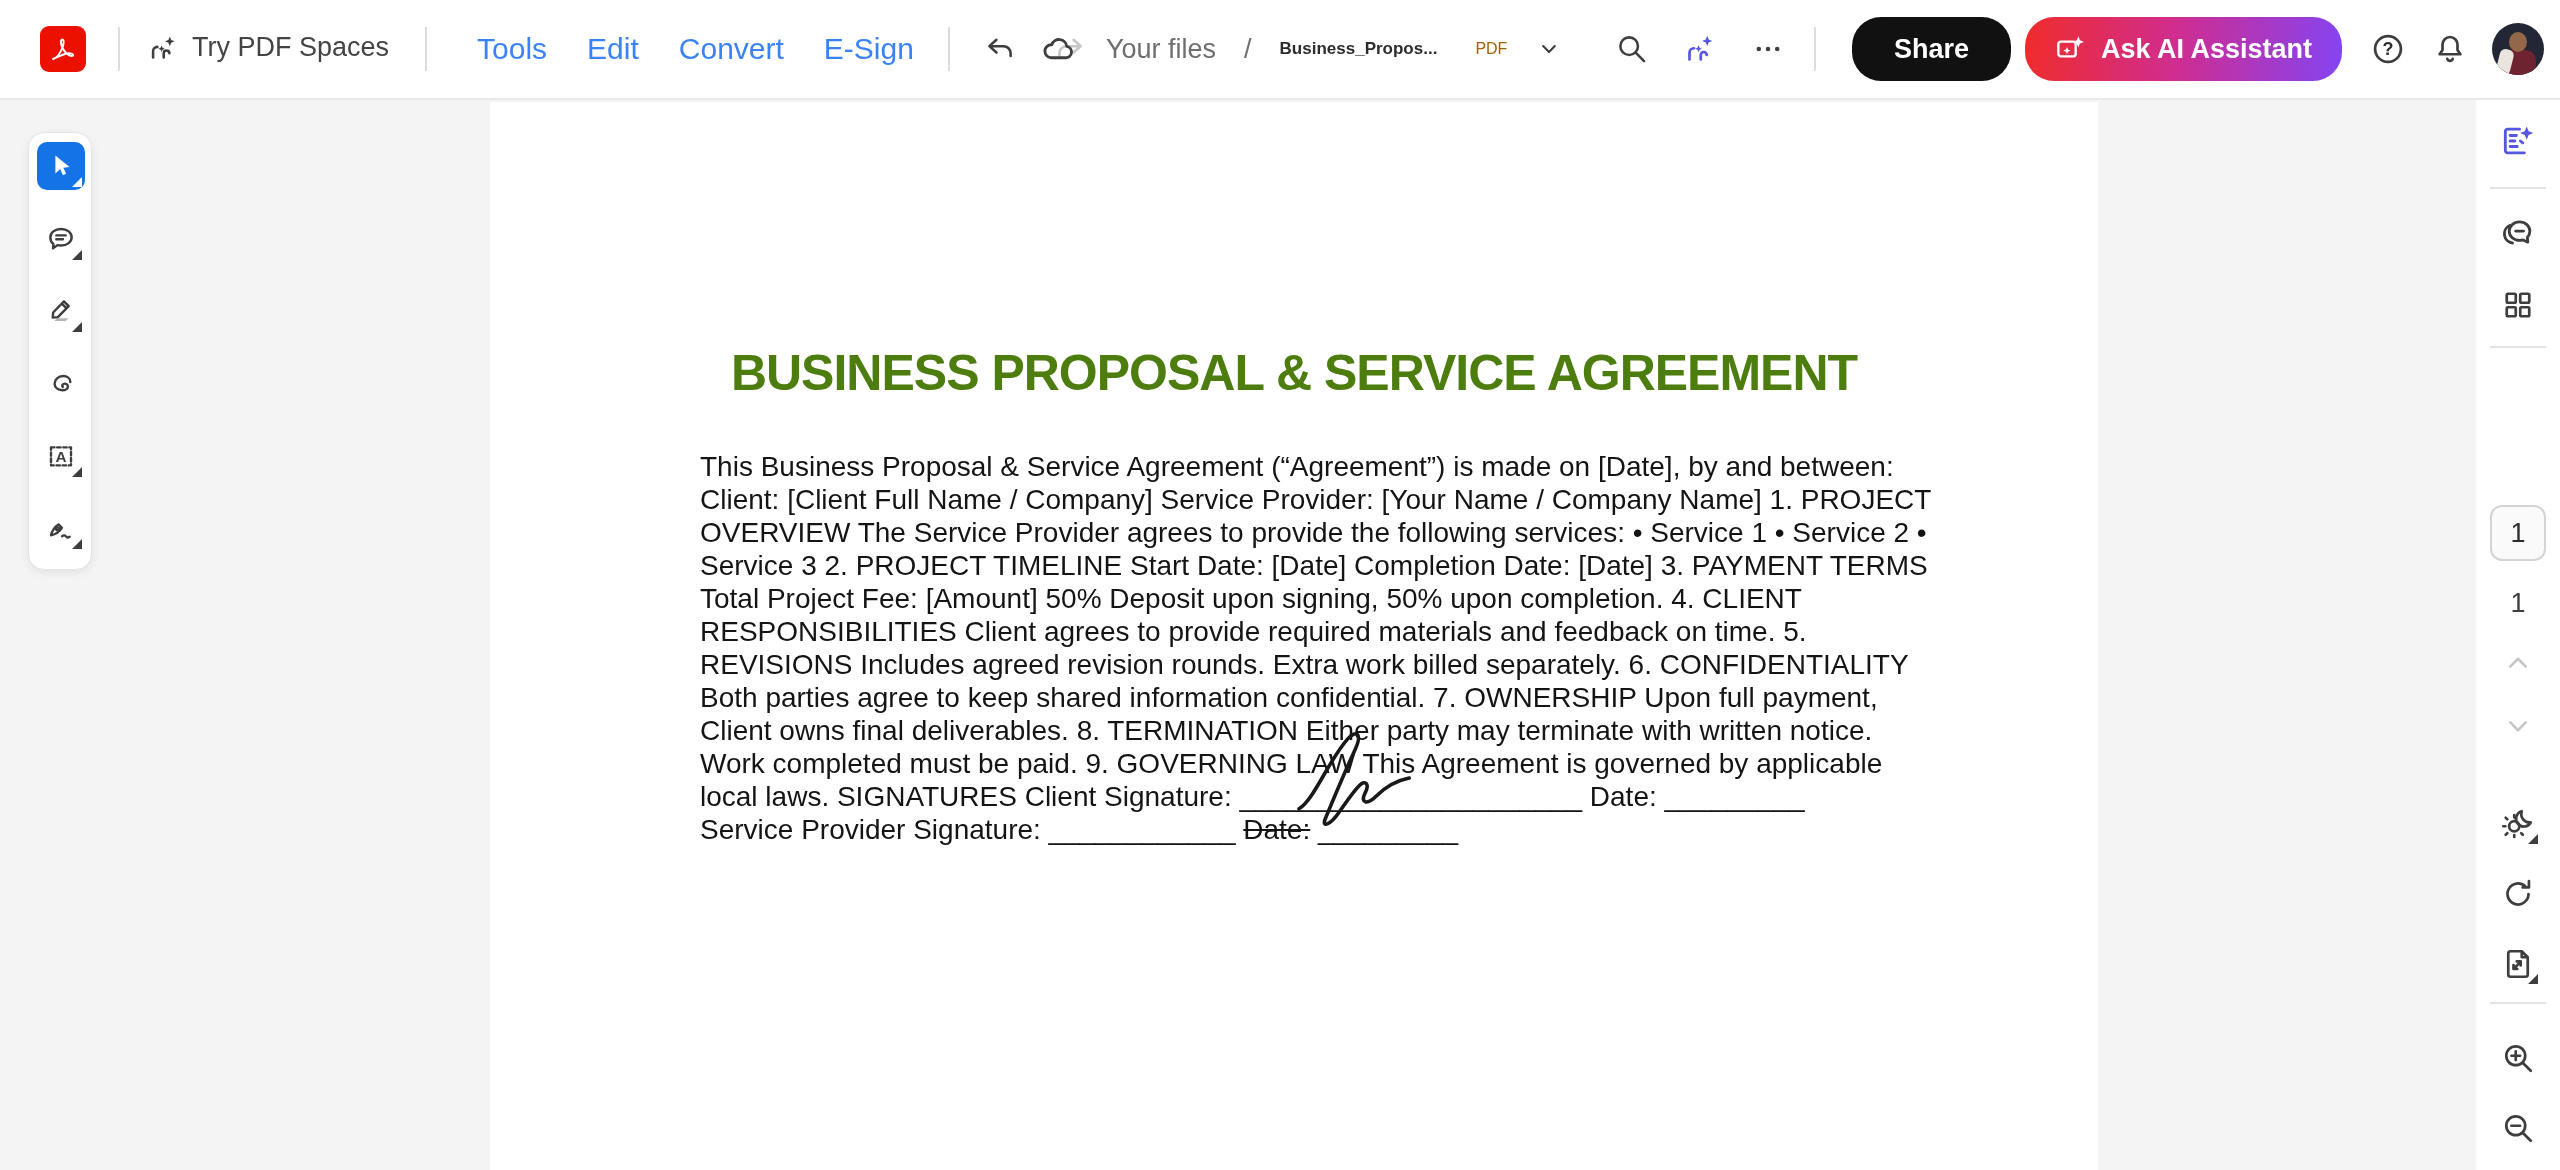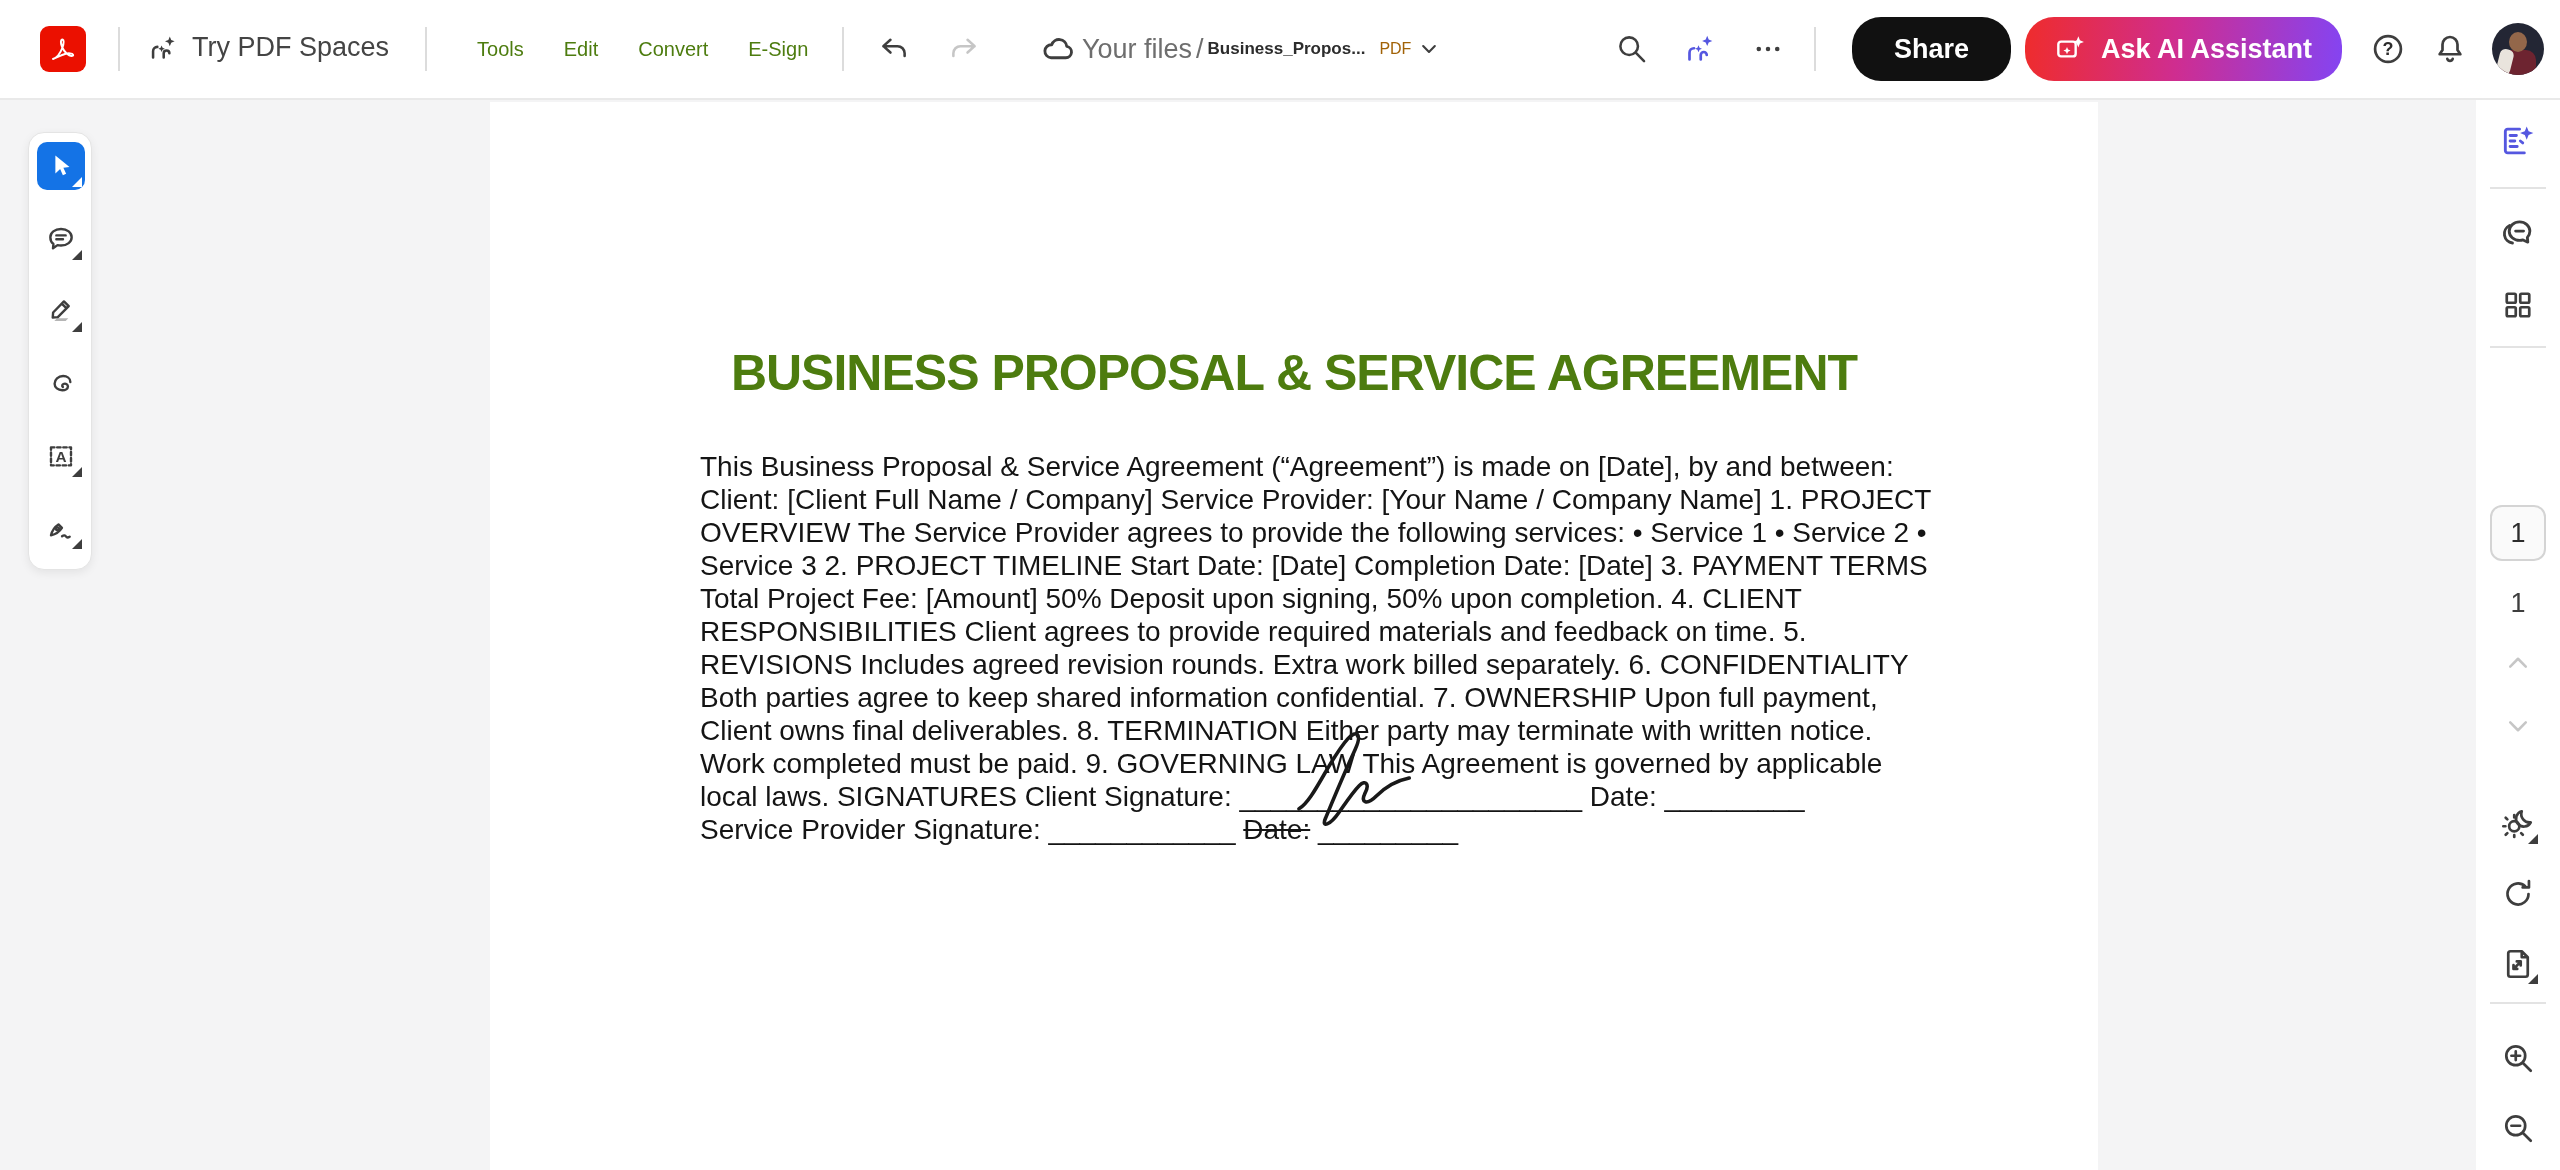--- a/index.html
+++ b/index.html
@@ -9,26 +9,26 @@
   
   .header { position:absolute; top:0; left:0; width:2560px; height:100px; background:#fff;
             border-bottom:2px solid #e9e9e9; display:flex; align-items:center; z-index:30; }
   .hgroup { display:flex; align-items:center; }
   .hdr-left { padding-left:40px; }
   .hdr-center { position:absolute; left:1040px; display:flex; align-items:center; }
   .hdr-right { position:absolute; right:16px; display:flex; align-items:center; }
   .vdiv { width:2px; height:44px; background:#dcdcdc; }
   .logo { width:46px; height:46px; background:#eb1000; border-radius:9px; display:flex;
           align-items:center; justify-content:center; }
-  .menu-item { font-size:20px; color:#4d7c0f; padding:14px 20px; cursor:pointer; border-radius:8px; }
+  .menu-item { font-size:30px; color:#3b82f6; padding:14px 20px; cursor:pointer; border-radius:8px; }
   .try-spaces { display:flex; align-items:flex-start; gap:12px; font-size:27px; color:#444;
                 padding:12px 18px; cursor:pointer; }
   .icon-btn { width:56px; height:56px; display:flex; align-items:center; justify-content:center;
               border-radius:10px; cursor:pointer; background:none; border:none; }
-  .crumb { display:flex; align-items:center; gap:4px; }
+  .crumb { display:flex; align-items:center; gap:28px; }
   .crumb .loc { font-size:27px; color:#6e6e6e; }
   .crumb .sep { font-size:27px; color:#6e6e6e; }
   .crumb .fname { font-size:17px; font-weight:bold; color:#2c2c2c; max-width:330px; }
   .crumb .ftype { font-size:16px; color:#a16207; margin-left:10px; }
   .pill { height:64px; border-radius:29px; display:flex; align-items:center; justify-content:center;
           font-size:27px; font-weight:bold; color:#fff; border:none; cursor:pointer; }
   .share { background:#111; padding:0 42px; margin:0 14px 0 20px; }
   .askai { background:linear-gradient(94deg,#ef2c2c 0%,#cf2d90 48%,#8444f2 100%);
            padding:0 30px; gap:14px; margin-right:18px; }
   .avatar { width:52px; height:52px; border-radius:50%; overflow:hidden; position:relative;

